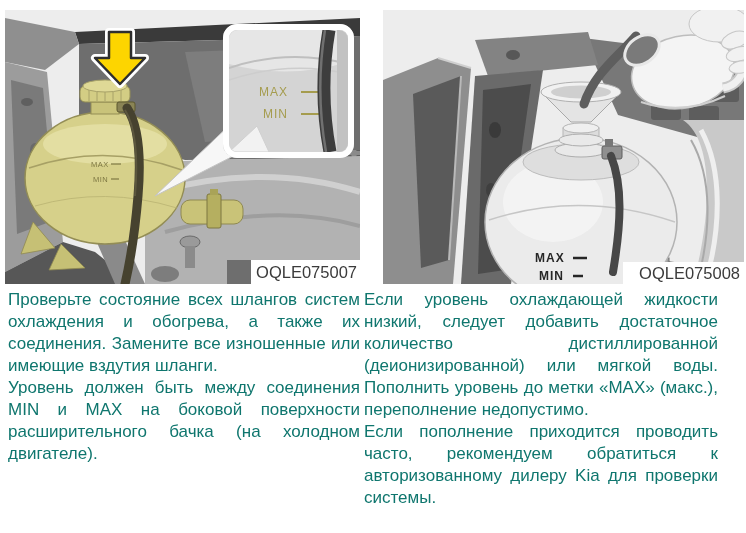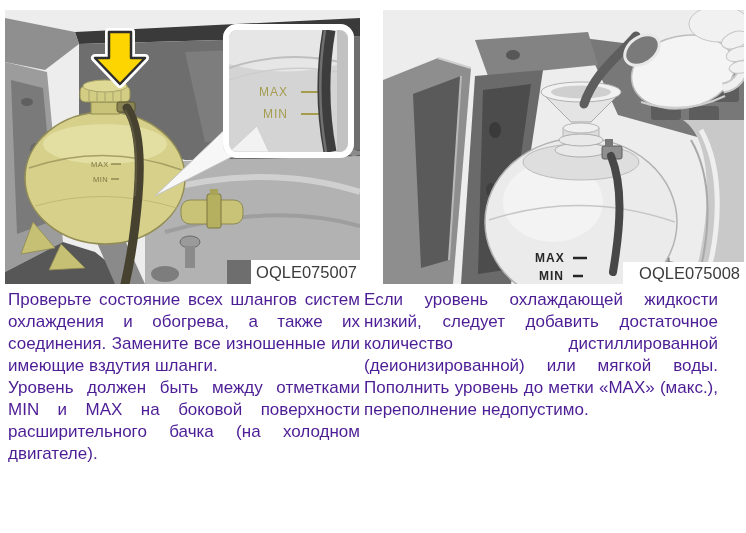--- a/index.html
+++ b/index.html
@@ -12,21 +12,21 @@
   #fig-left{left:5px;width:355px;}
   #fig-right{left:383px;width:361px;}
   .figure svg{display:block;width:100%;height:100%;}
   svg text{font-family:"Liberation Sans", sans-serif;}
   .caption-text{font-size:16.5px;fill:#3b3b3b;}
   .inset-mark{font-size:12px;fill:#a59c4e;letter-spacing:1px;}
   .tank-mark-small{font-size:7.5px;fill:#7e7843;letter-spacing:.5px;}
   .tank-mark-right{font-size:12px;font-weight:bold;fill:#262626;letter-spacing:1px;}
   .textcol{
     position:absolute;top:289px;
-    font-size:17px;line-height:22px;color:#4c1d95;
+    font-size:17px;line-height:22px;color:#0f766e;
     text-align:justify;
   }
   #col-left{left:8px;width:352px;}
   #col-right{left:364px;width:354px;}
   .textcol p{margin:0;padding:0;}
 </style>
 </head>
 <body>
 
 <div class="page">
@@ -195,20 +195,21 @@
 
       <g>
         <rect x="240" y="252" width="121" height="22" fill="#ffffff"></rect>
         <text x="357" y="269" text-anchor="end" class="caption-text">OQLE075008</text>
       </g>
     </svg>
   </div>
 
   <div class="textcol" id="col-left">
     <p>Проверьте состояние всех шлангов систем охлаждения и обогрева, а также их соединения. Замените все изношенные или имеющие вздутия шланги.</p>
-    <p>Уровень должен быть между отметками MIN и MAX на боковой поверхности расширительного бачка (на холодном двигателе).</p>
+    <p>Уровень должен быть между соединения MIN и MAX на боковой поверхности расширительного бачка (на холодном двигателе).</p>
   </div>
 
   <div class="textcol" id="col-right">
     <p>Если уровень охлаждающей жидкости низкий, следует добавить достаточное количество дистиллированной (деионизированной) или мягкой воды. Пополнить уровень до метки «MAX» (макс.), переполнение недопустимо.</p>
+    <p>Если пополнение приходится проводить часто, рекомендуем обратиться к авторизованному дилеру Kia для проверки системы.</p>
   </div>
 
 </div>
 
 </body></html>

